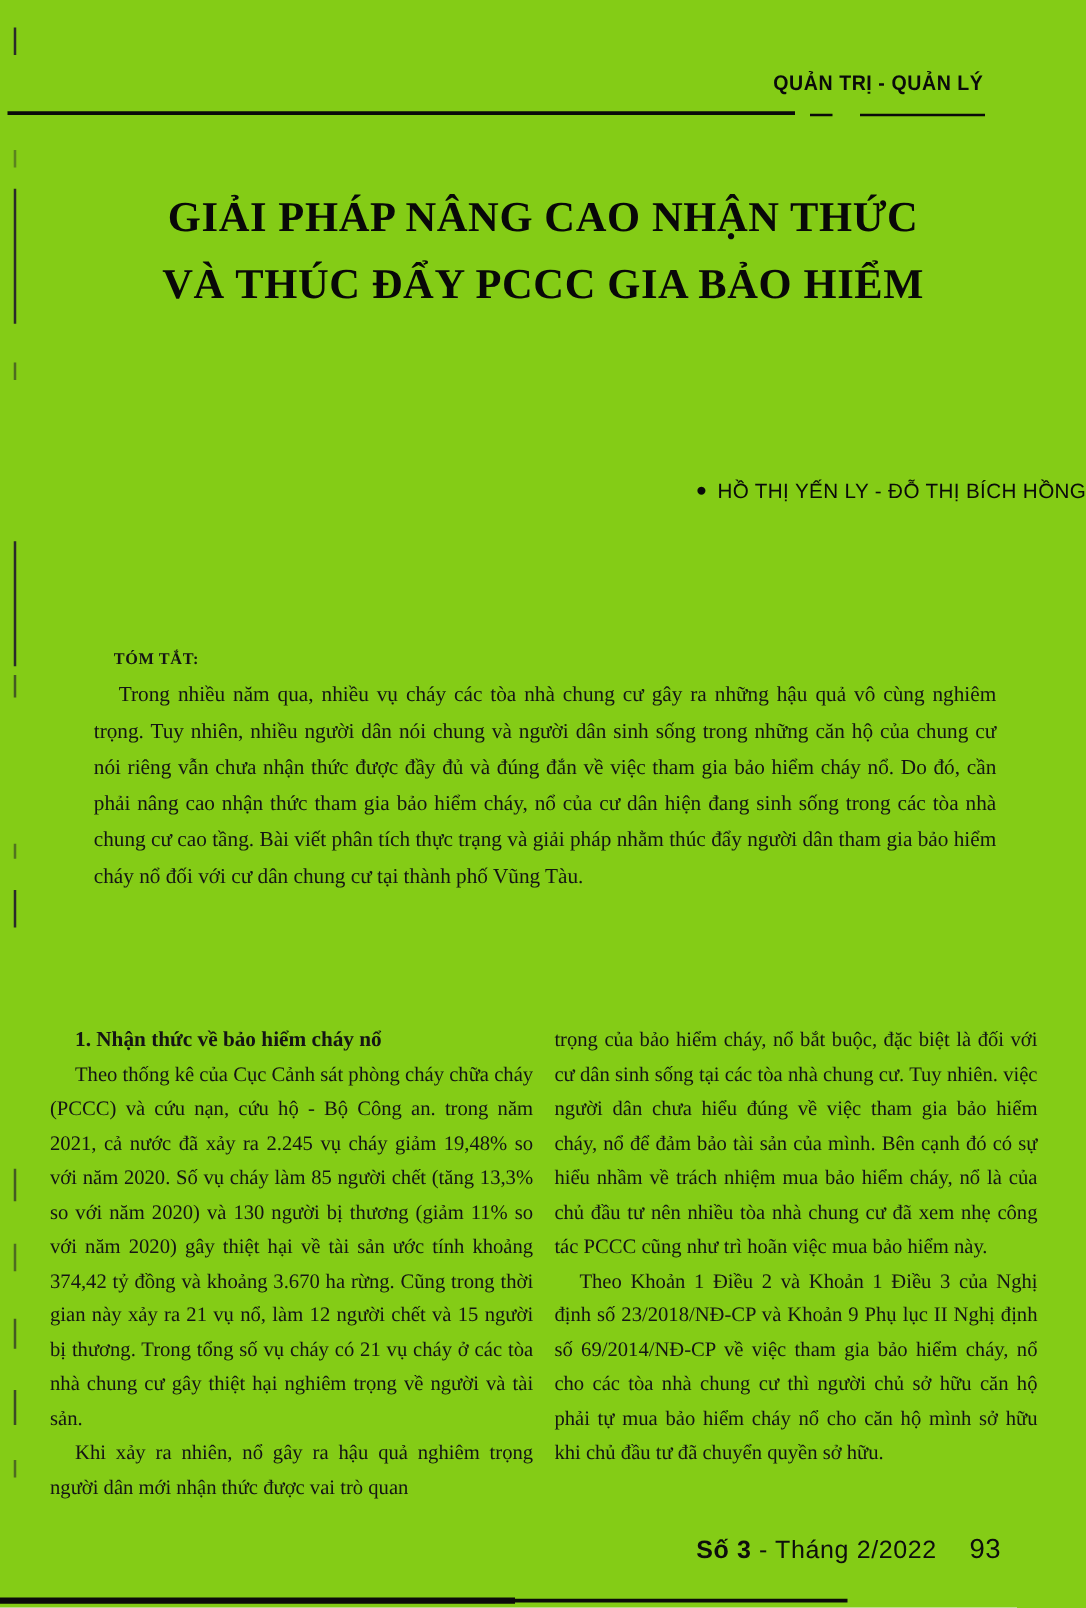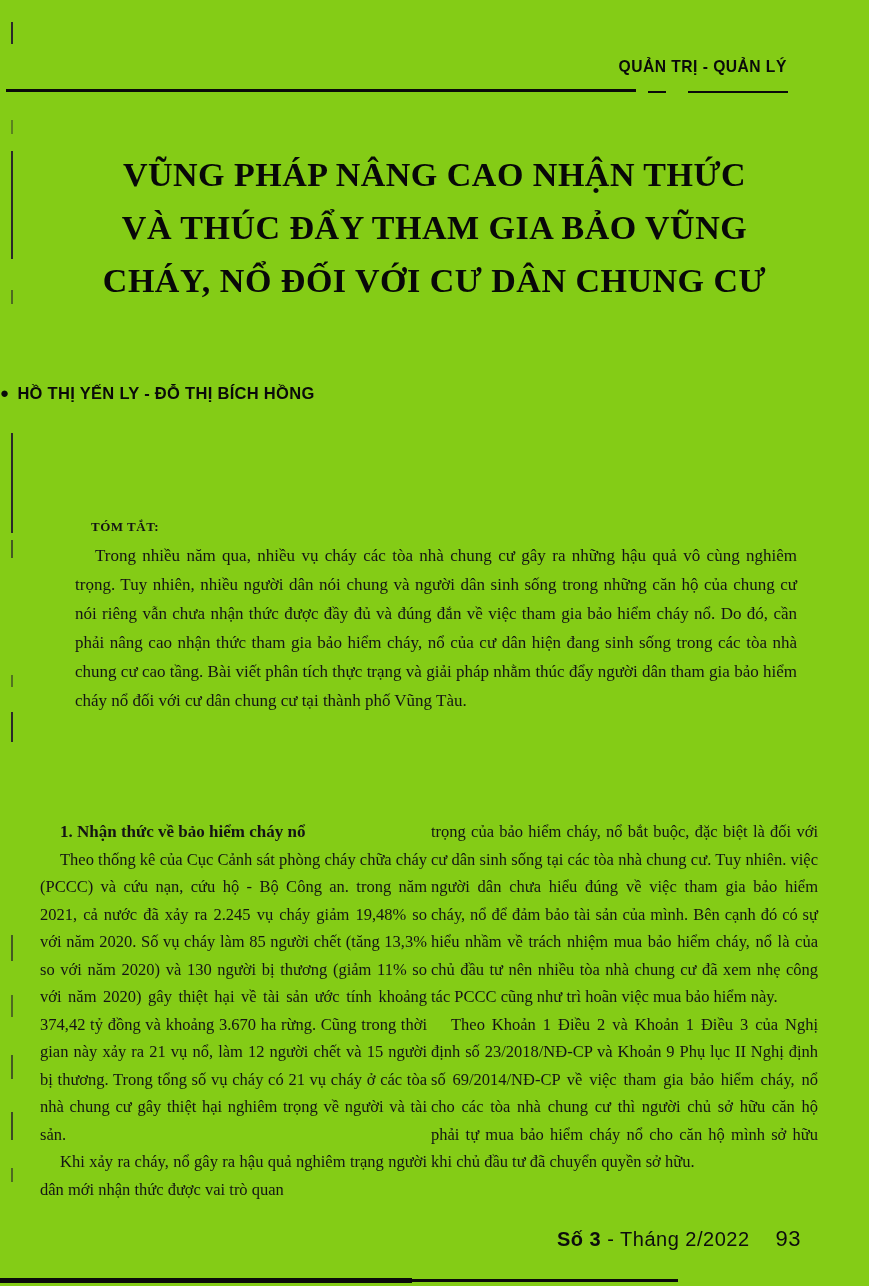--- a/index.html
+++ b/index.html
@@ -55,23 +55,23 @@
     font-size: 34px;
     line-height: 53px;
     letter-spacing: 0.5px;
     color: #080808;
   }
 
   
   .authors-line {
     position: absolute;
     top: 384px; left: 0; right: 0;
-    text-align: left;
+    text-align: right;
     font-family: "Liberation Sans", sans-serif;
-    font-weight: bold;
+    font-weight: normal;
     font-size: 16.5px;
     letter-spacing: 0.3px;
     color: #0a0a0a;
   }
   .author-bullet { font-size: 15px; margin-right: 8px; vertical-align: 1px; }
 
   
   .abstract {
     position: absolute;
     top: 512px; left: 75px; width: 722px;
@@ -87,21 +87,21 @@
   }
   .abstract-text { margin: 0; text-indent: 20px; }
   .keywords-para { margin: 0; text-indent: 20px; }
   .keywords-label { font-weight: bold; }
 
   
   .body-columns {
     position: absolute;
     top: 818px; left: 40px; width: 790px;
     display: flex;
-    gap: 4px;
+    gap: 17px;
   }
   .column {
     width: 387px;
     font-size: 16.5px;
     line-height: 27.5px;
     text-align: justify;
   }
   .section-heading {
     font-weight: bold;
     margin: 0;
@@ -159,39 +159,38 @@
 <body>
 
 <div class="page">
 
   <div class="journal-header">QUẢN TRỊ - QUẢN LÝ</div>
   <div class="header-rule-main"></div>
   <div class="header-rule-dash"></div>
   <div class="header-rule-under"></div>
 
   <div class="article-title">
-    <div>VŨNG PHÁP NÂNG CAO NHẬN THỨC</div>
-    <div>VÀ THÚC ĐẨY THAM GIA BẢO VŨNG</div>
-    <div>CHÁY, NỔ ĐỐI VỚI CƯ DÂN CHUNG CƯ</div>
+    <div>GIẢI PHÁP NÂNG CAO NHẬN THỨC</div>
+    <div>VÀ THÚC ĐẨY PCCC GIA BẢO HIỂM</div>
   </div>
 
   <div class="authors-line">
     <span class="author-bullet">●</span><span>HỒ THỊ YẾN LY  -  ĐỖ THỊ BÍCH HỒNG</span>
   </div>
 
   <div class="abstract">
     <p class="abstract-heading">TÓM TẮT:</p>
     <p class="abstract-text">Trong nhiều năm qua, nhiều vụ cháy các tòa nhà chung cư gây ra những hậu quả vô cùng nghiêm trọng. Tuy nhiên, nhiều người dân nói chung và người dân sinh sống trong những căn hộ của chung cư nói riêng vẫn chưa nhận thức được đầy đủ và đúng đắn về việc tham gia bảo hiểm cháy nổ. Do đó, cần phải nâng cao nhận thức tham gia bảo hiểm cháy, nổ của cư dân hiện đang sinh sống trong các tòa nhà chung cư cao tầng. Bài viết phân tích thực trạng và giải pháp nhằm thúc đẩy người dân tham gia bảo hiểm cháy nổ đối với cư dân chung cư tại thành phố Vũng Tàu.</p>
   </div>
 
   <div class="body-columns">
     <div class="column">
       <p class="section-heading">1. Nhận thức về bảo hiểm cháy nổ</p>
       <p>Theo thống kê của Cục Cảnh sát phòng cháy chữa cháy (PCCC) và cứu nạn, cứu hộ - Bộ Công an. trong năm 2021, cả nước đã xảy ra 2.245 vụ cháy giảm 19,48% so với năm 2020. Số vụ cháy làm 85 người chết (tăng 13,3% so với năm 2020) và 130 người bị thương (giảm 11% so với năm 2020) gây thiệt hại về tài sản ước tính khoảng 374,42 tỷ đồng và khoảng 3.670 ha rừng. Cũng trong thời gian này xảy ra 21 vụ nổ, làm 12 người chết và 15 người bị thương. Trong tổng số vụ cháy có 21 vụ cháy ở các tòa nhà chung cư gây thiệt hại nghiêm trọng về người và tài sản.</p>
-      <p>Khi xảy ra cháy, nổ gây ra hậu quả nghiêm trạng người dân mới nhận thức được vai trò quan</p>
+      <p>Khi xảy ra nhiên, nổ gây ra hậu quả nghiêm trọng người dân mới nhận thức được vai trò quan</p>
     </div>
     <div class="column">
       <p class="no-indent">trọng của bảo hiểm cháy, nổ bắt buộc, đặc biệt là đối với cư dân sinh sống tại các tòa nhà chung cư. Tuy nhiên. việc người dân chưa hiểu đúng về việc tham gia bảo hiểm cháy, nổ để đảm bảo tài sản của mình. Bên cạnh đó có sự hiểu nhầm về trách nhiệm mua bảo hiểm cháy, nổ là của chủ đầu tư nên nhiều tòa nhà chung cư đã xem nhẹ công tác PCCC cũng như trì hoãn việc mua bảo hiểm này.</p>
       <p>Theo Khoản 1 Điều 2 và Khoản 1 Điều 3 của Nghị định số 23/2018/NĐ-CP và Khoản 9 Phụ lục II Nghị định số 69/2014/NĐ-CP về việc tham gia bảo hiểm cháy, nổ cho các tòa nhà chung cư thì người chủ sở hữu căn hộ phải tự mua bảo hiểm cháy nổ cho căn hộ mình sở hữu khi chủ đầu tư đã chuyển quyền sở hữu.</p>
     </div>
   </div>
 
   <div class="page-footer">
     <span class="footer-issue">Số 3</span><span> - Tháng 2/2022</span><span class="footer-pagenum">93</span>
   </div>

